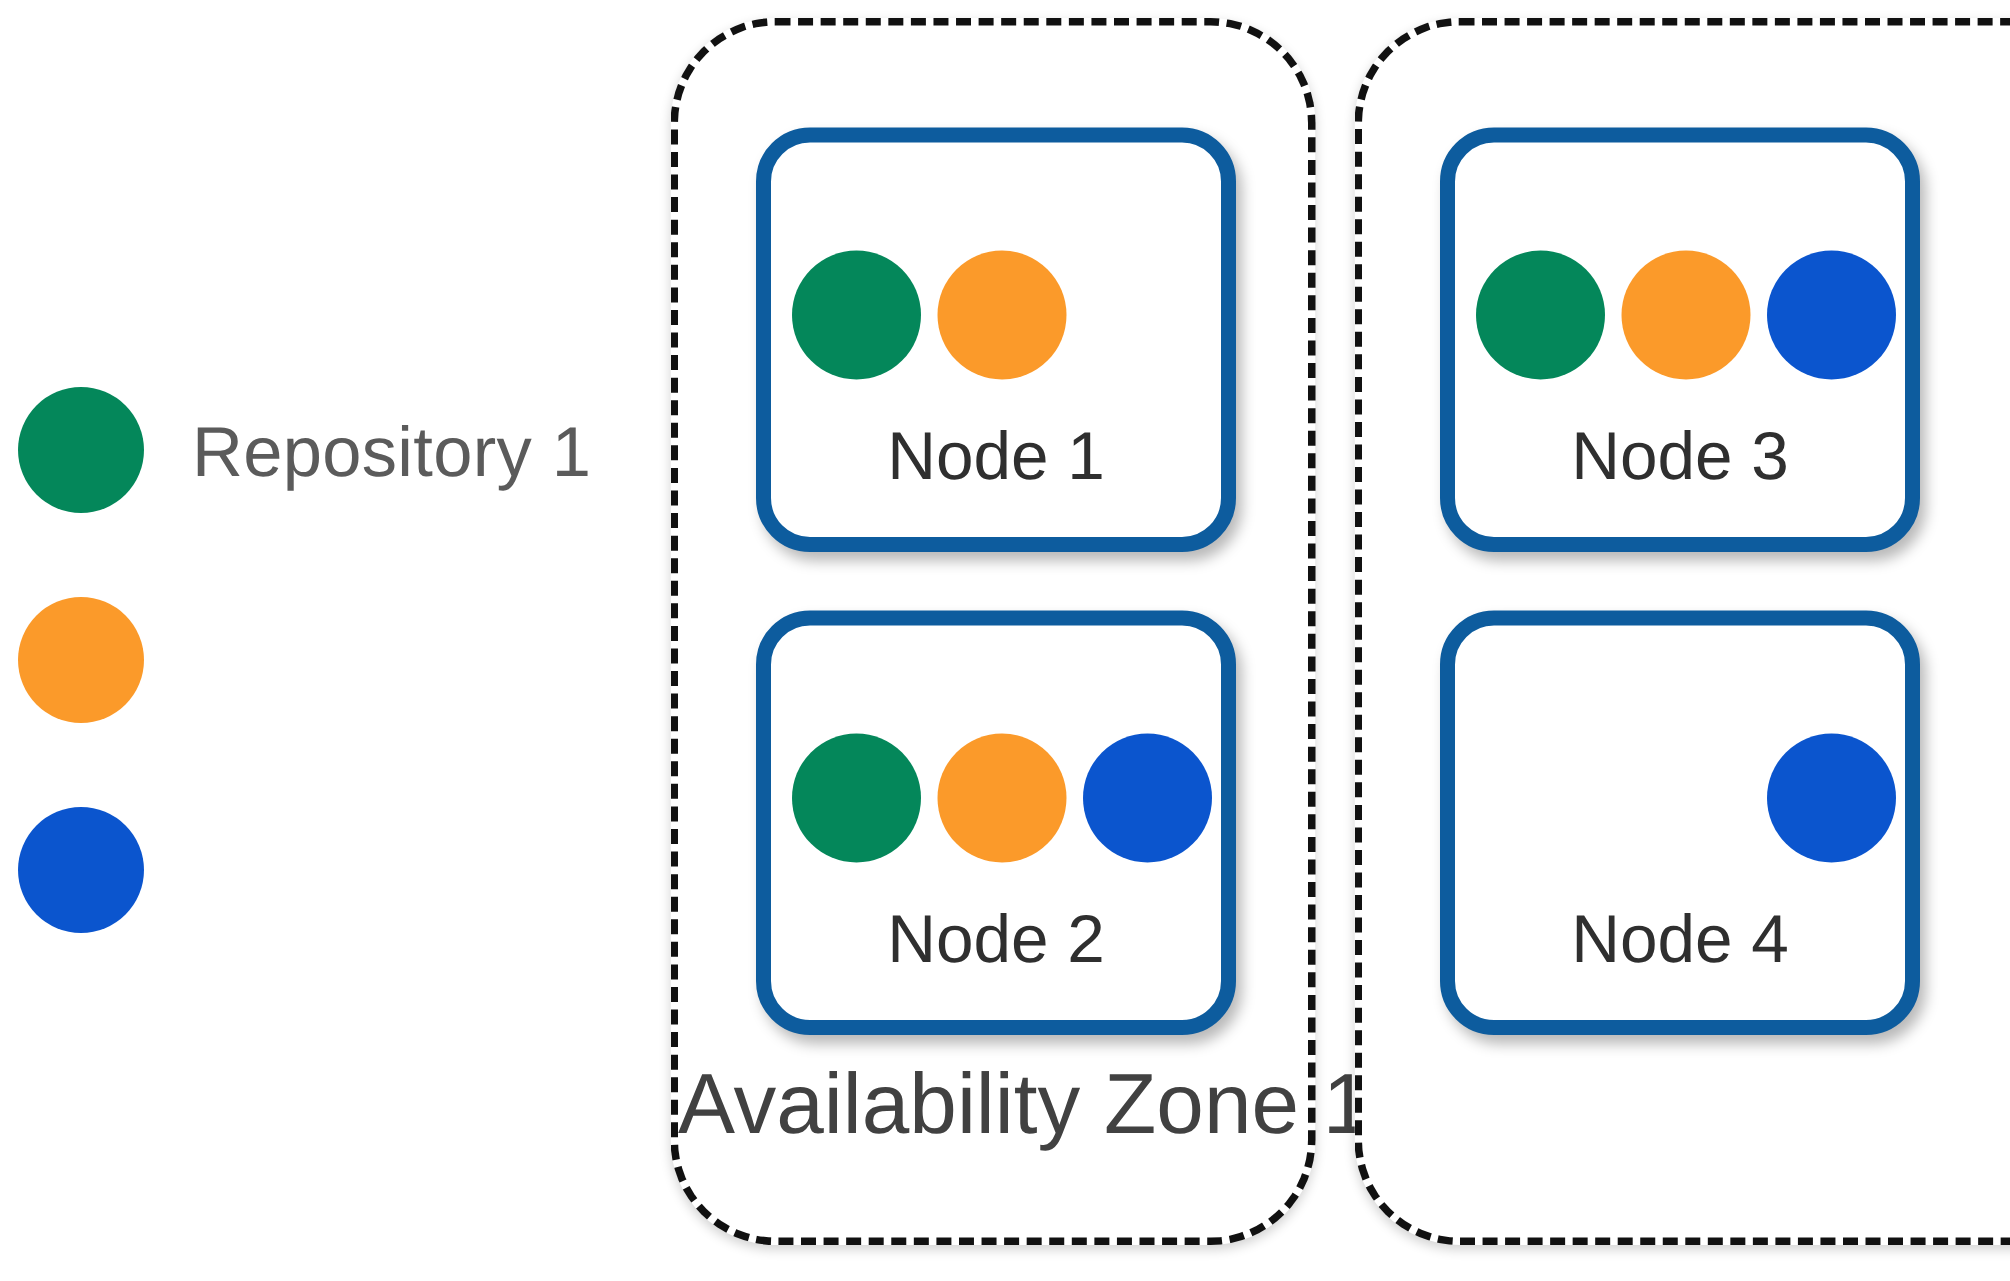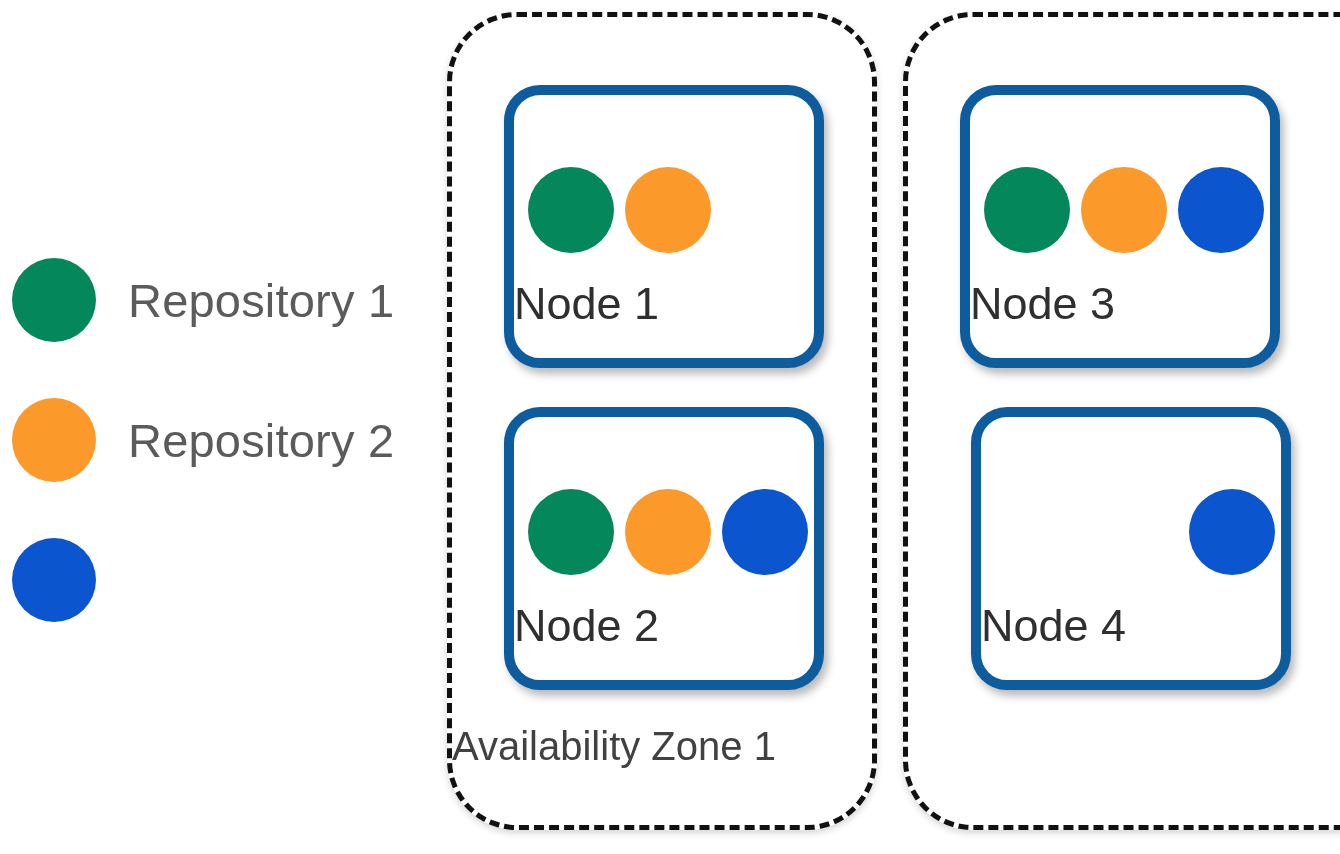--- a/index.html
+++ b/index.html
@@ -55,21 +55,21 @@
   }
   #az-1 { left: 447px;  width: 430px; }
   #az-2 { left: 903px;  width: 518px; }
 
   .az-label {
     position: absolute;
     left: 0;
     right: 0;
     bottom: 56px;
     text-align: left;
-    font-size: 40px;
+    font-size: 57px;
     color: #414141;
     white-space: nowrap;
   }
 
   
   .node {
     position: absolute;
     width: 320px;
     height: 283px;
     box-sizing: border-box;
@@ -98,38 +98,38 @@
   }
   .dot.slot-0 { left: 6px;   }
   .dot.slot-1 { left: 103px; }
   .dot.slot-2 { left: 200px; }
 
   .node-label {
     position: absolute;
     left: 0;
     right: 0;
     bottom: 28px;
+    text-align: center;
     font-size: 45px;
     color: #2f2f2f;
     white-space: nowrap;
   }
 </style>
 </head>
 <body>
 
 <div id="legend">
 
   <div class="legend-row">
     <div class="legend-dot" style="background: rgb(4, 135, 90);"></div>
     <div class="legend-label">Repository 1</div>
   </div>
 
   <div class="legend-row">
     <div class="legend-dot" style="background: rgb(251, 154, 42);"></div>
-    <div class="legend-label">Repository 2</div>
   </div>
 
   <div class="legend-row">
     <div class="legend-dot" style="background: rgb(11, 85, 206);"></div>
   </div>
 
 </div>
 
 <div class="az" id="az-1" style="border-color: rgb(17, 17, 17);">
 
@@ -157,20 +157,20 @@
 
   <div class="node top left-col" style="border-color: rgb(13, 92, 158);">
     <div class="dots">
       <div class="dot slot-0" style="background: rgb(4, 135, 90);"></div>
       <div class="dot slot-1" style="background: rgb(251, 154, 42);"></div>
       <div class="dot slot-2" style="background: rgb(11, 85, 206);"></div>
     </div>
     <div class="node-label">Node 3</div>
   </div>
 
-  <div class="node bottom left-col" style="border-color: rgb(13, 92, 158); margin-left: 11px;">
+  <div class="node bottom left-col" style="border-color: rgb(13, 92, 158);">
     <div class="dots">
       <div class="dot slot-2" style="background: rgb(11, 85, 206);"></div>
     </div>
     <div class="node-label">Node 4</div>
   </div>
 
 </div>
 
 </body></html>

